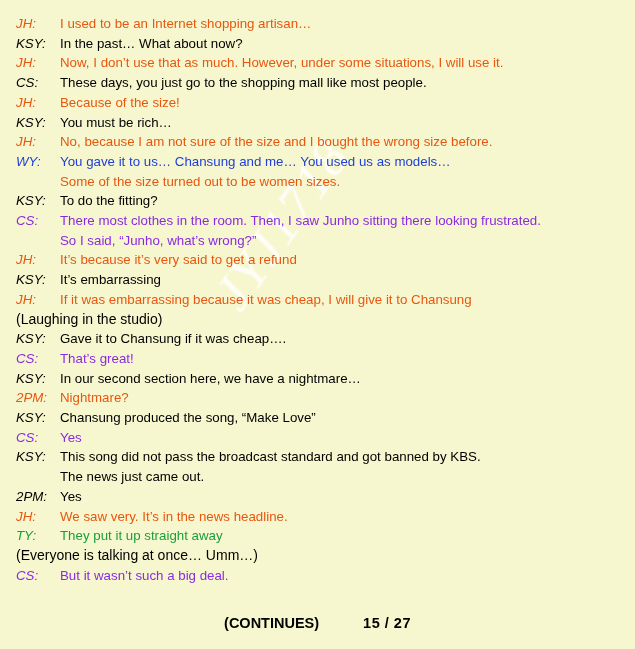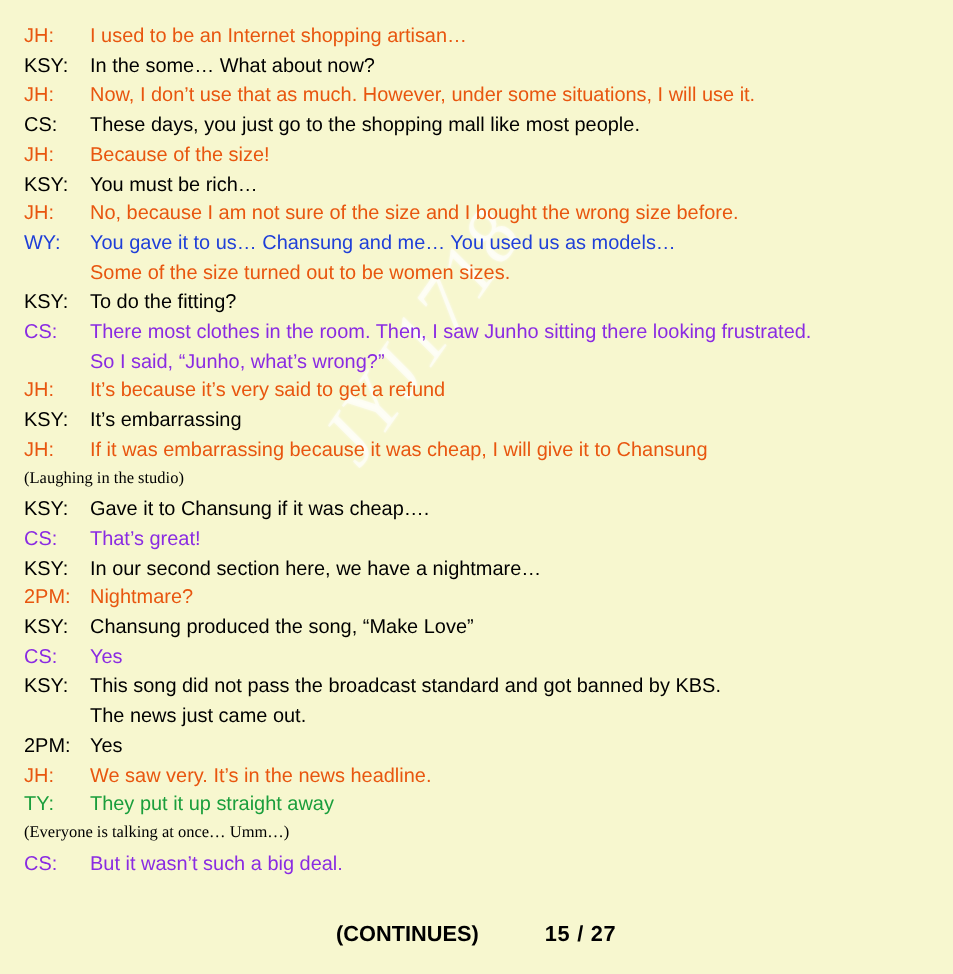--- a/index.html
+++ b/index.html
@@ -43,33 +43,33 @@
     display: flex;
     align-items: flex-start;
     font-size: 13.3px;
     line-height: 19.7px;
     white-space: pre;
   }
   .spk {
     width: 44px;
     flex: 0 0 44px;
     font-weight: normal;
+    font-style: italic;
   }
   .txt {
     flex: 1 1 auto;
     white-space: pre-wrap;
   }
   .cont-line .txt {
     padding-left: 0;
   }
   .narration {
-    font-size: 11px;
+    font-size: 14px;
     line-height: 19.7px;
     color: #000000;
-    font-family: Liberation Serif, serif;
   }
   .footer {
     position: absolute;
     left: 0;
     right: 0;
     bottom: 18px;
     display: flex;
     justify-content: center;
     align-items: baseline;
     gap: 44px;
@@ -84,21 +84,21 @@
 </style>
 </head>
 <body>
 
 <div class="page">
 
   <div class="watermark">JYJ1718</div>
 
   <div class="lines">
       <div class="line" style="color: rgb(232, 86, 15);"><div class="spk">JH:</div><div class="txt">I used to be an Internet shopping artisan…</div></div>
-      <div class="line" style="color: rgb(0, 0, 0);"><div class="spk">KSY:</div><div class="txt">In the some… What about now?</div></div>
+      <div class="line" style="color: rgb(0, 0, 0);"><div class="spk">KSY:</div><div class="txt">In the past… What about now?</div></div>
       <div class="line" style="color: rgb(232, 86, 15);"><div class="spk">JH:</div><div class="txt">Now, I don’t use that as much. However, under some situations, I will use it.</div></div>
       <div class="line" style="color: rgb(0, 0, 0);"><div class="spk">CS:</div><div class="txt">These days, you just go to the shopping mall like most people.</div></div>
       <div class="line" style="color: rgb(232, 86, 15);"><div class="spk">JH:</div><div class="txt">Because of the size!</div></div>
       <div class="line" style="color: rgb(0, 0, 0);"><div class="spk">KSY:</div><div class="txt">You must be rich…</div></div>
       <div class="line" style="color: rgb(232, 86, 15);"><div class="spk">JH:</div><div class="txt">No, because I am not sure of the size and I bought the wrong size before.</div></div>
       <div class="line" style="color: rgb(31, 63, 216);"><div class="spk">WY:</div><div class="txt">You gave it to us… Chansung and me… You used us as models…</div></div>
       <div class="line cont-line" style="color: rgb(232, 86, 15);"><div class="spk"></div><div class="txt">Some of the size turned out to be women sizes.</div></div>
       <div class="line" style="color: rgb(0, 0, 0);"><div class="spk">KSY:</div><div class="txt">To do the fitting?</div></div>
       <div class="line" style="color: rgb(138, 43, 226);"><div class="spk">CS:</div><div class="txt">There most clothes in the room. Then, I saw Junho sitting there looking frustrated.</div></div>
       <div class="line cont-line" style="color: rgb(138, 43, 226);"><div class="spk"></div><div class="txt">So I said, “Junho, what’s wrong?”</div></div>

